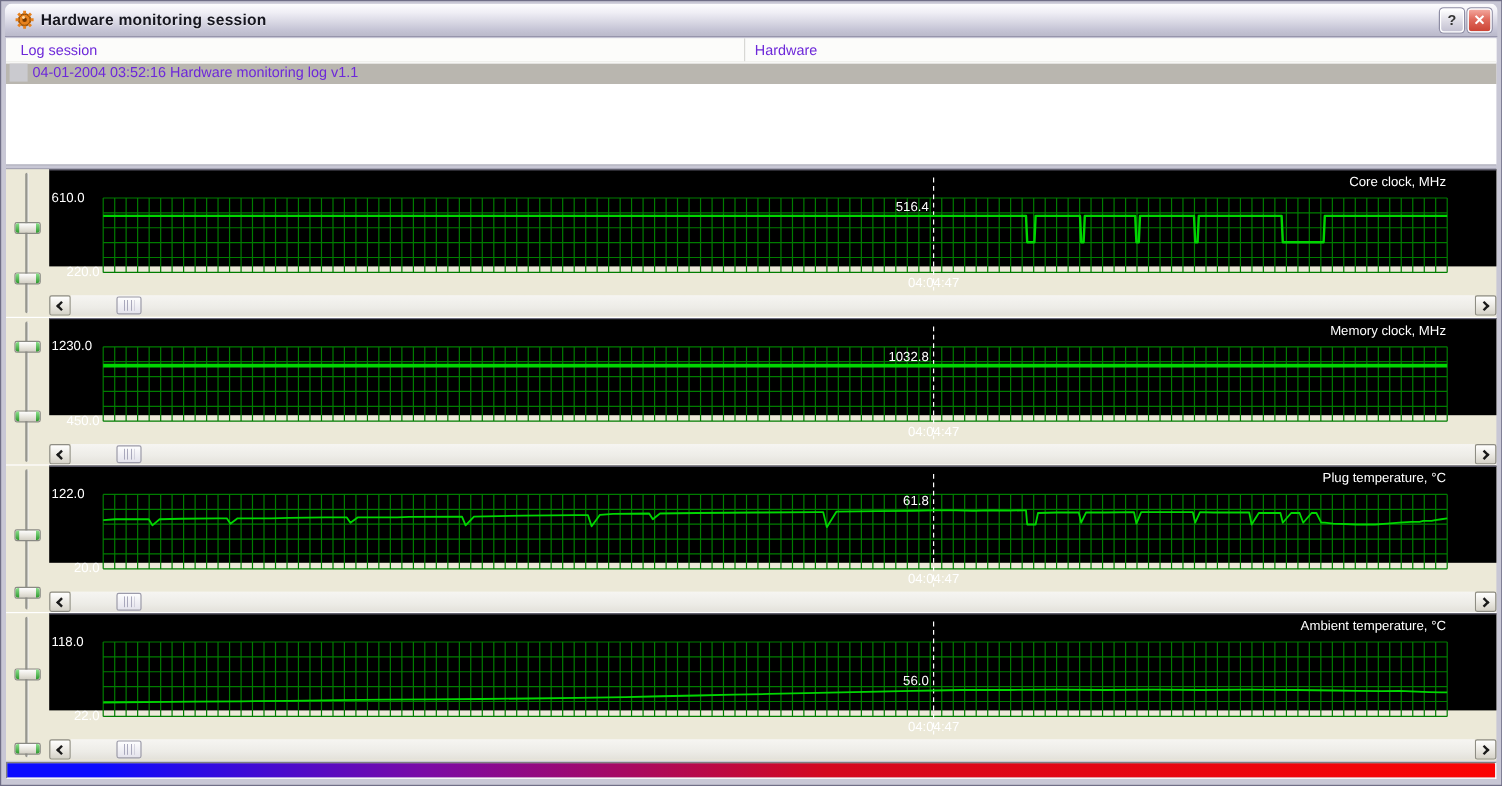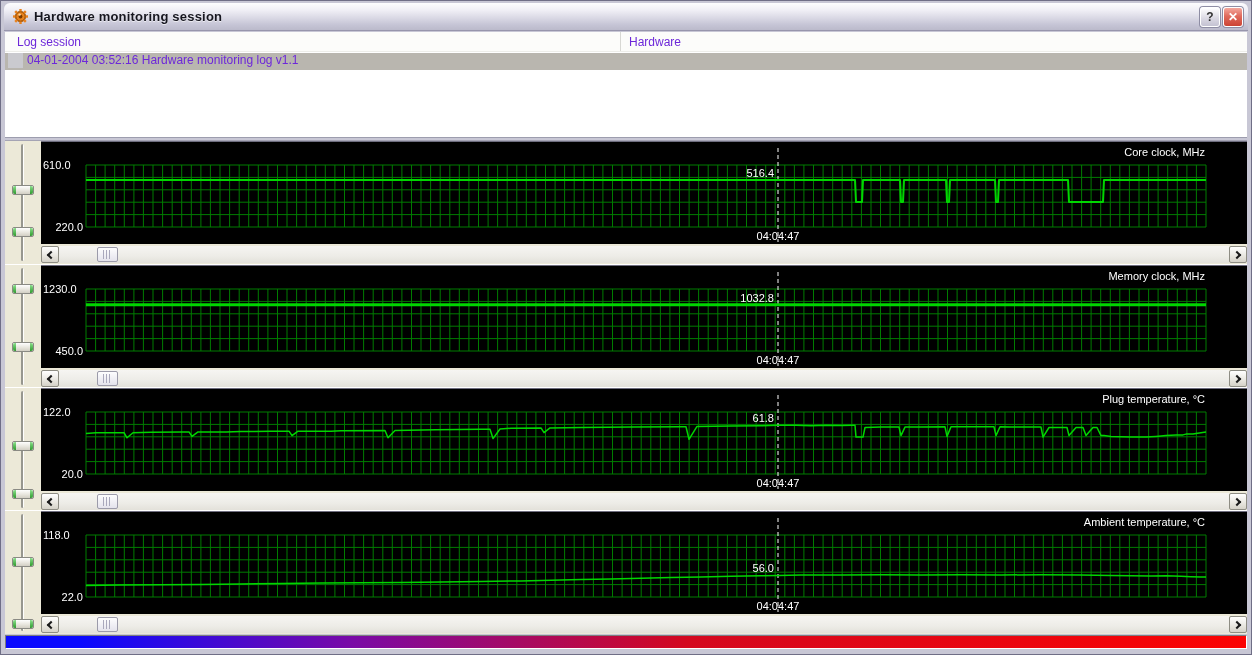--- a/index.html
+++ b/index.html
@@ -39,21 +39,21 @@
   .vslider{position:absolute;left:0;top:0;width:36px;height:123px;}
   .vtrack{position:absolute;left:16px;top:3px;bottom:3px;width:3px;background:#97978F;
     border-right:1px solid #FFFFFF;border-radius:2px;}
   .vthumb{position:absolute;left:7px;width:22px;height:10px;border:1px solid #8A8A84;border-radius:2px;
     background:linear-gradient(180deg,#FEFEFE,#E8E6DE 55%,#D2CFC4);}
   .vthumb::before,.vthumb::after{content:"";position:absolute;top:0;bottom:0;width:3px;
     background:linear-gradient(180deg,#8CE08C,#2F9A2F);}
   .vthumb::before{left:0;border-radius:2px 0 0 2px;}
   .vthumb::after{right:0;border-radius:0 2px 2px 0;}
   
-  .graph{position:absolute;left:36px;top:0;width:1206px;height:103px;background:#000;
+  .graph{position:absolute;left:36px;top:0;width:1206px;height:81px;background:#000;
     border-top:1px solid #6E6D7E;text-decoration:underline;}
   .graph svg{position:absolute;left:0;top:0;}
   .glbl{position:absolute;color:#FFFFFF;font-size:11px;line-height:12px;white-space:nowrap;}
   .g-title{top:4px;right:42px;}
   .g-max{top:17px;left:2px;width:40px;}
   .g-min{top:79px;left:2px;width:40px;text-align:right;}
   .g-val{right:473px;padding-left:28px;}
   .g-time{top:88px;left:687px;width:100px;text-align:center;}
   
   .hscroll{position:absolute;left:36px;top:105px;width:1206px;height:17px;display:flex;}

